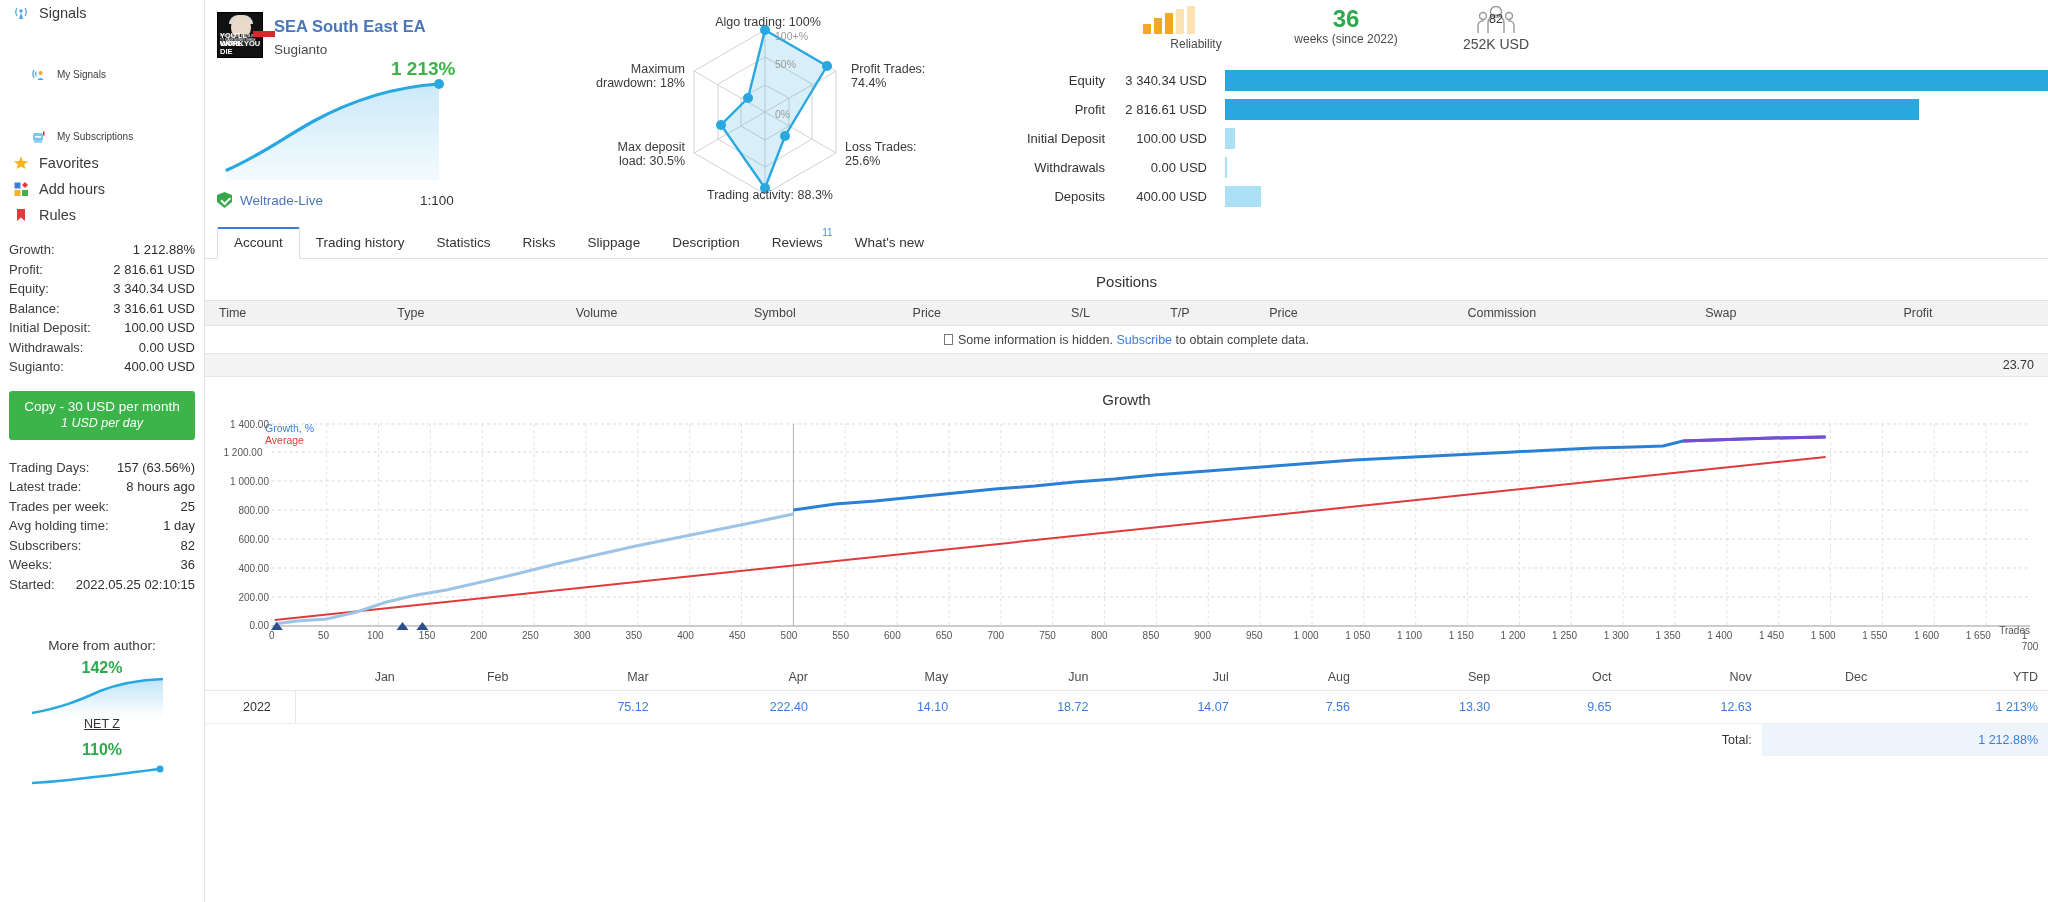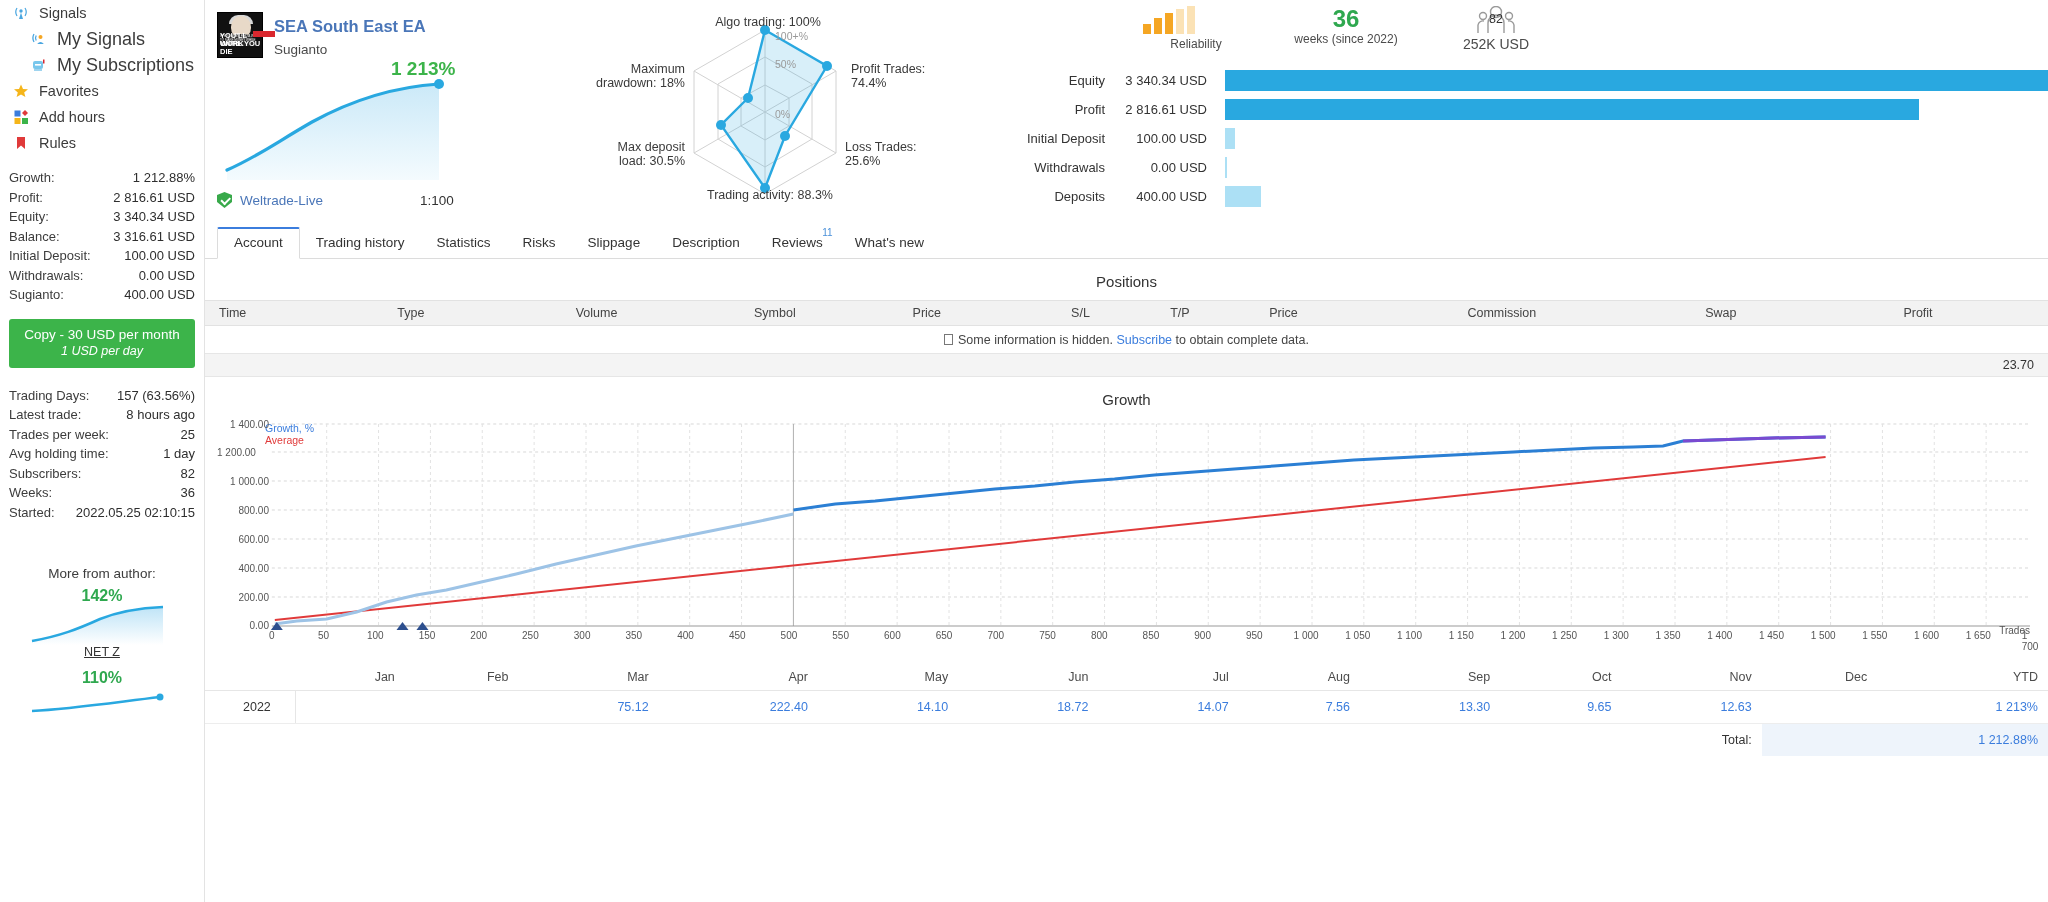--- a/index.html
+++ b/index.html
@@ -19,21 +19,21 @@
     width: 205px; min-width: 205px; height: 902px;
     border-right: 1px solid #e3e3e3;
     padding: 0; position: relative; background: #fff;
   }
   .nav { padding: 0 0 0 0; }
   .nav-item {
     display: flex; align-items: center; gap: 9px;
     padding: 4px 0 4px 12px; font-size: 14.5px; color: #3b3b3b;
     cursor: pointer; line-height: 18px;
   }
-  .nav-item.sub { padding-left: 30px; font-size: 18px; }
+  .nav-item.sub { padding-left: 30px; font-size: 10px; margin-top: 36px; }
   .nav-ico { width: 18px; height: 18px; display:inline-flex; align-items:center; justify-content:center; flex: none; }
 
   .stats { margin-top: 12px; padding: 0 9px; }
   .stat-row {
     display: flex; justify-content: space-between;
     font-size: 13px; line-height: 19.5px; color: #3c3c3c;
   }
   .stat-row .lbl { color: #3c3c3c; }
   .stat-row .val { color: #2e2e2e; }
 
@@ -584,21 +584,21 @@
         <path d="M1470 27 L1500 26 L1530 25 L1560 24 L1613 23" stroke="#7a4ad0" stroke-width="3" fill="none"></path>
 
         <g fill="#2d4f8e">
           <polygon points="60,208 66,216 54,216"></polygon>
           <polygon points="186,208 192,216 180,216"></polygon>
           <polygon points="206,208 212,216 200,216"></polygon>
         </g>
       </svg>
       <div style="position:absolute;left:0;top:0;width:100%;height:250px;pointer-events:none;font-size:10px;color:#555;">
         <div style="position:absolute;left:0;top:5px;width:52px;text-align:right;">1 400.00</div>
-        <div style="position:absolute;left:0;top:33px;width:52px;text-align:left;">1 200.00</div>
+        <div style="position:absolute;left:0;top:33px;width:52px;text-align:center;">1 200.00</div>
         <div style="position:absolute;left:0;top:62px;width:52px;text-align:right;">1 000.00</div>
         <div style="position:absolute;left:0;top:91px;width:52px;text-align:right;">800.00</div>
         <div style="position:absolute;left:0;top:120px;width:52px;text-align:right;">600.00</div>
         <div style="position:absolute;left:0;top:149px;width:52px;text-align:right;">400.00</div>
         <div style="position:absolute;left:0;top:178px;width:52px;text-align:right;">200.00</div>
         <div style="position:absolute;left:0;top:206px;width:52px;text-align:right;">0.00</div>
         <div id="xticks" style="position:absolute;left:0;top:216px;width:100%;height:16px;">
             <div style="position: absolute; left: 3.01535%; transform: translateX(-50%); font-size: 10px; color: rgb(85, 85, 85);">0</div>
             <div style="position: absolute; left: 5.85817%; transform: translateX(-50%); font-size: 10px; color: rgb(85, 85, 85);">50</div>
             <div style="position: absolute; left: 8.70098%; transform: translateX(-50%); font-size: 10px; color: rgb(85, 85, 85);">100</div>

